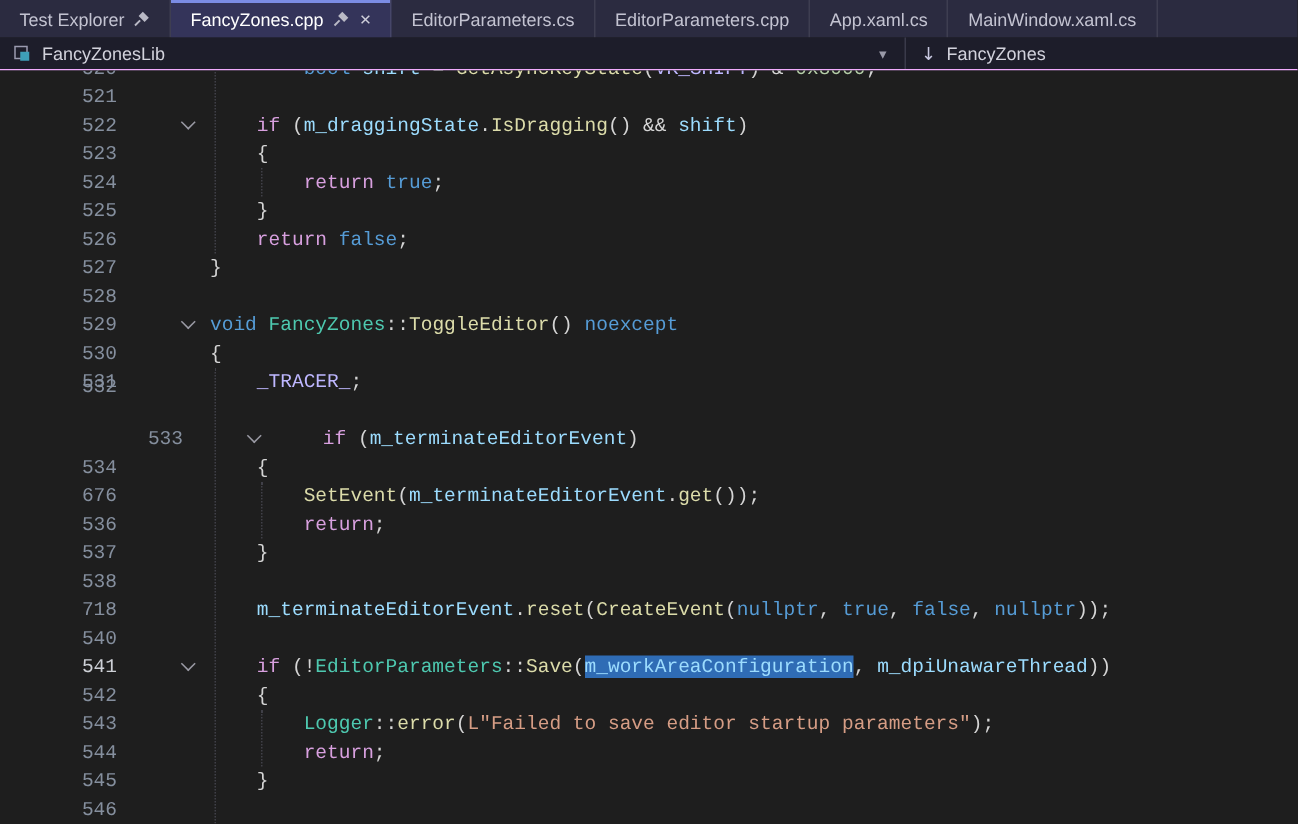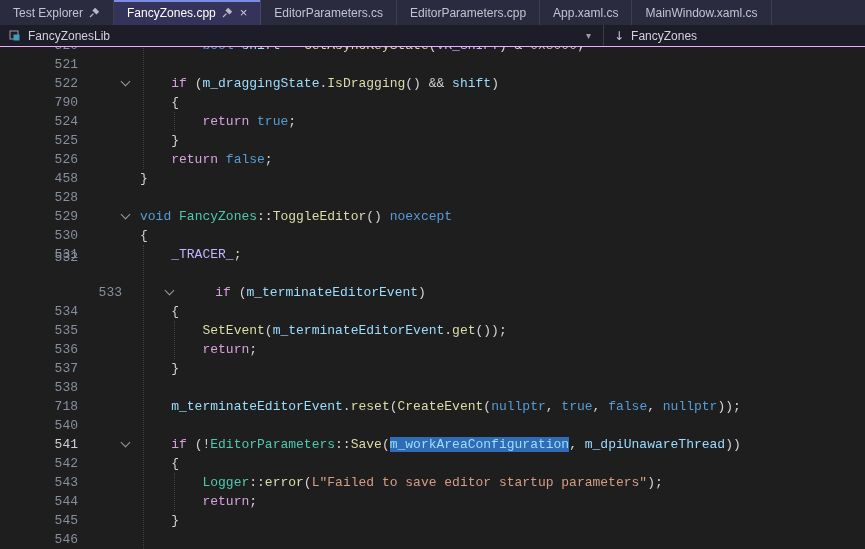--- a/index.html
+++ b/index.html
@@ -166,37 +166,37 @@
           <div class="code"></div>
         </div>
         <div class="row" style="top: 27px;">
           <div class="num">522</div>
           <div class="fold">
             <span class="chev"></span>
           </div>
           <div class="code"><span class="t-pl">    </span><span class="t-ctl">if</span><span class="t-pl"> (</span><span class="t-var">m_draggingState</span><span class="t-pl">.</span><span class="t-fn">IsDragging</span><span class="t-pl">() &amp;&amp; </span><span class="t-var">shift</span><span class="t-pl">)</span></div>
         </div>
         <div class="row" style="top: 46px;">
-          <div class="num">790</div>
+          <div class="num">523</div>
           <div class="code"><span class="t-pl">    {</span></div>
         </div>
         <div class="row" style="top: 65px;">
           <div class="num">524</div>
           <div class="code"><span class="t-pl">        </span><span class="t-ctl">return</span><span class="t-pl"> </span><span class="t-kw">true</span><span class="t-pl">;</span></div>
         </div>
         <div class="row" style="top: 84px;">
           <div class="num">525</div>
           <div class="code"><span class="t-pl">    }</span></div>
         </div>
         <div class="row" style="top: 103px;">
           <div class="num">526</div>
           <div class="code"><span class="t-pl">    </span><span class="t-ctl">return</span><span class="t-pl"> </span><span class="t-kw">false</span><span class="t-pl">;</span></div>
         </div>
         <div class="row" style="top: 122px;">
-          <div class="num">458</div>
+          <div class="num">527</div>
           <div class="code"><span class="t-pl">}</span></div>
         </div>
         <div class="row" style="top: 141px;">
           <div class="num">528</div>
           <div class="code"></div>
         </div>
         <div class="row" style="top: 160px;">
           <div class="num">529</div>
           <div class="fold">
             <span class="chev"></span>
@@ -220,21 +220,21 @@
           <div class="fold">
             <span class="chev"></span>
           </div>
           <div class="code"><span class="t-pl">    </span><span class="t-ctl">if</span><span class="t-pl"> (</span><span class="t-var">m_terminateEditorEvent</span><span class="t-pl">)</span></div>
         </div>
         <div class="row" style="top: 255px;">
           <div class="num">534</div>
           <div class="code"><span class="t-pl">    {</span></div>
         </div>
         <div class="row" style="top: 274px;">
-          <div class="num">535</div>
+          <div class="num">676</div>
           <div class="code"><span class="t-pl">        </span><span class="t-fn">SetEvent</span><span class="t-pl">(</span><span class="t-var">m_terminateEditorEvent</span><span class="t-pl">.</span><span class="t-fn">get</span><span class="t-pl">());</span></div>
         </div>
         <div class="row" style="top: 293px;">
           <div class="num">536</div>
           <div class="code"><span class="t-pl">        </span><span class="t-ctl">return</span><span class="t-pl">;</span></div>
         </div>
         <div class="row" style="top: 312px;">
           <div class="num">537</div>
           <div class="code"><span class="t-pl">    }</span></div>
         </div>

